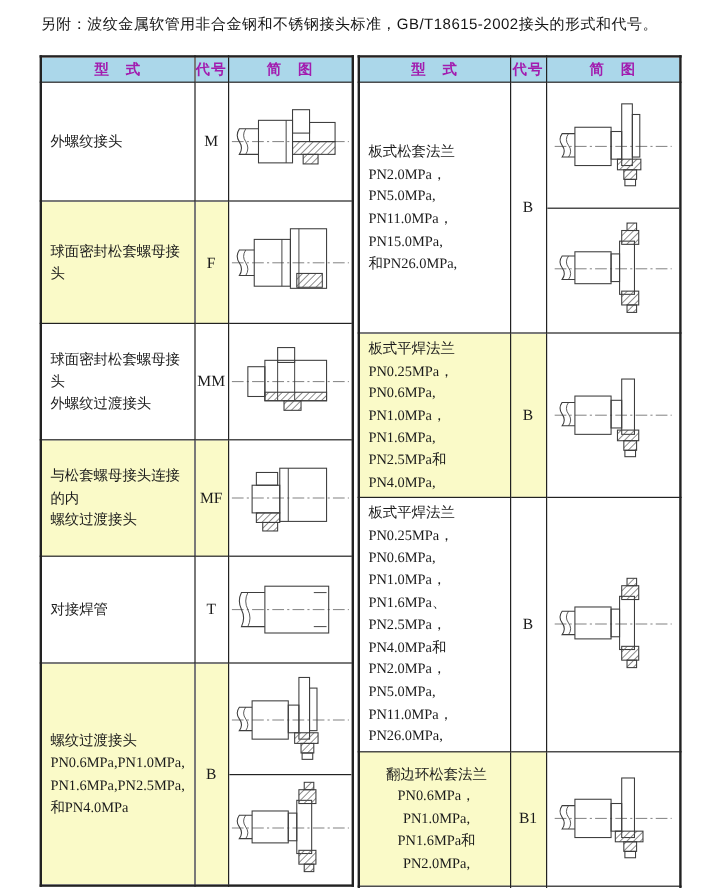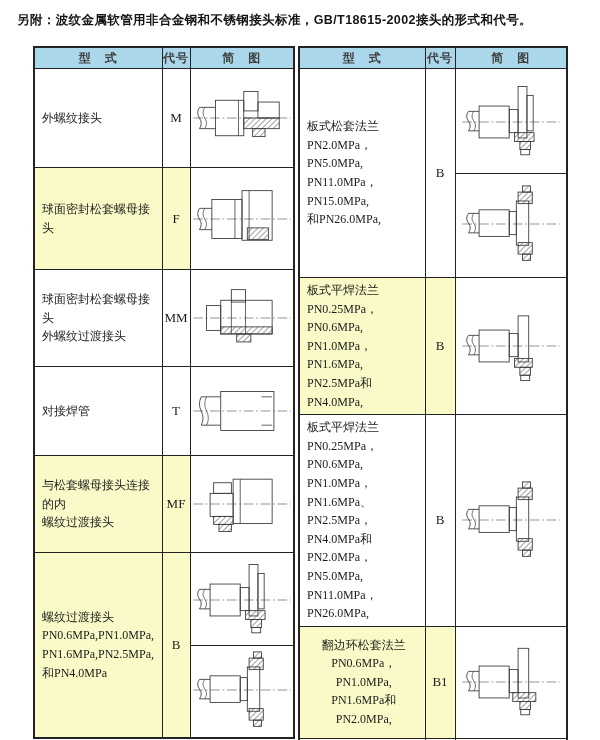--- a/index.html
+++ b/index.html
@@ -3,29 +3,29 @@
 <meta charset="utf-8">
 <style>
   html,body{margin:0;padding:0;}
   body{
     width:600px;height:740px;background:#ffffff;
     font-family:"Liberation Sans","DejaVu Sans",sans-serif;
     -webkit-font-smoothing:antialiased;
   }
   .page{position:relative;width:600px;height:740px;overflow:hidden;background:#fff;}
   .title{
-    position:absolute;left:17px;top:12px;width:560px;
-    font-size:12.5px;color:#141414;letter-spacing:.4px;font-weight:700;
+    position:absolute;left:34px;top:12px;width:560px;
+    font-size:12.5px;color:#141414;letter-spacing:.4px;font-weight:400;
   }
   .tables{position:absolute;left:33px;top:46px;display:flex;gap:3px;align-items:flex-start;}
   table{border-collapse:collapse;table-layout:fixed;border:2px solid var(--border,#222);}
   th,td{border:1px solid var(--border,#222);padding:0;vertical-align:middle;overflow:hidden;}
   th{
     background:var(--header-bg,#abd7ea);
-    font-size:12px;font-weight:bold;color:#404040;height:20px;
+    font-size:12px;font-weight:bold;color:#a21caf;height:20px;
     letter-spacing:1px;
   }
   td.type-cell{
     padding:3px 4px 3px 7px;
     font-family:"Liberation Serif","DejaVu Serif",serif;
     font-size:12px;line-height:1.55;color:#1b1b1b;
     white-space:pre-line;text-align:left;
   }
   td.code-cell{
     text-align:center;
@@ -125,52 +125,52 @@
                     <line x1="44" y1="24" x2="44" y2="62" stroke="#3d3d3d" stroke-width="0.9"></line>
                     <line x1="60" y1="24" x2="60" y2="62" stroke="#3d3d3d" stroke-width="0.9"></line>
                     <rect x="32" y="54" width="58" height="8" fill="url(#hatch)" stroke="#3d3d3d" stroke-width="1"></rect>
                     <rect x="50" y="62" width="16" height="9" fill="url(#hatch)" stroke="#3d3d3d" stroke-width="1"></rect>
                   </svg>
                 </div>
               </div>
             </td>
           </tr>
           <tr>
-            <td class="type-cell" style="height: 82px;">对接焊管</td>
-            <td class="code-cell">T</td>
-            <td class="diagram-cell">
-              <div class="diagram-stack" style="height: 82px;">
-                <div class="diagram">
-                  <svg viewBox="0 0 112 88" width="100" height="78">
-                    <line x1="1" y1="44" x2="111" y2="44" stroke="#6a6a6a" stroke-width="0.8" stroke-dasharray="11 3 2 3"></line>
-                    <path d="M32,28 L10,28 q-4,8 0,16 q4,8 0,16 L32,60" fill="none" stroke="#3d3d3d" stroke-width="1"></path>
-                    <path d="M16,28 q-4,8 0,16 q4,8 0,16" fill="none" stroke="#3d3d3d" stroke-width="0.8"></path>
-                    <rect x="32" y="22" width="60" height="44" fill="none" stroke="#3d3d3d" stroke-width="1"></rect>
-                    <line x1="78" y1="28" x2="90" y2="28" stroke="#3d3d3d" stroke-width="0.9"></line>
-                    <line x1="78" y1="60" x2="90" y2="60" stroke="#3d3d3d" stroke-width="0.9"></line>
-                  </svg>
-                </div>
-              </div>
-            </td>
-          </tr>
-          <tr>
             <td class="type-cell hl" style="height: 90px;">与松套螺母接头连接的内
 螺纹过渡接头</td>
             <td class="code-cell hl">MF</td>
             <td class="diagram-cell">
               <div class="diagram-stack" style="height: 90px;">
                 <div class="diagram">
                   <svg viewBox="0 0 112 88" width="100" height="78">
                     <line x1="1" y1="44" x2="111" y2="44" stroke="#6a6a6a" stroke-width="0.8" stroke-dasharray="11 3 2 3"></line>
                     <rect x="24" y="20" width="20" height="12" fill="none" stroke="#3d3d3d" stroke-width="1"></rect>
                     <rect x="20" y="32" width="26" height="26" fill="none" stroke="#3d3d3d" stroke-width="1"></rect>
                     <rect x="46" y="16" width="44" height="50" fill="none" stroke="#3d3d3d" stroke-width="1"></rect>
                     <line x1="54" y1="16" x2="54" y2="66" stroke="#3d3d3d" stroke-width="0.9"></line>
                     <rect x="24" y="58" width="22" height="9" fill="url(#hatch)" stroke="#3d3d3d" stroke-width="1"></rect>
                     <rect x="30" y="67" width="14" height="8" fill="url(#hatch)" stroke="#3d3d3d" stroke-width="1"></rect>
+                  </svg>
+                </div>
+              </div>
+            </td>
+          </tr>
+          <tr>
+            <td class="type-cell" style="height: 82px;">对接焊管</td>
+            <td class="code-cell">T</td>
+            <td class="diagram-cell">
+              <div class="diagram-stack" style="height: 82px;">
+                <div class="diagram">
+                  <svg viewBox="0 0 112 88" width="100" height="78">
+                    <line x1="1" y1="44" x2="111" y2="44" stroke="#6a6a6a" stroke-width="0.8" stroke-dasharray="11 3 2 3"></line>
+                    <path d="M32,28 L10,28 q-4,8 0,16 q4,8 0,16 L32,60" fill="none" stroke="#3d3d3d" stroke-width="1"></path>
+                    <path d="M16,28 q-4,8 0,16 q4,8 0,16" fill="none" stroke="#3d3d3d" stroke-width="0.8"></path>
+                    <rect x="32" y="22" width="60" height="44" fill="none" stroke="#3d3d3d" stroke-width="1"></rect>
+                    <line x1="78" y1="28" x2="90" y2="28" stroke="#3d3d3d" stroke-width="0.9"></line>
+                    <line x1="78" y1="60" x2="90" y2="60" stroke="#3d3d3d" stroke-width="0.9"></line>
                   </svg>
                 </div>
               </div>
             </td>
           </tr>
           <tr>
             <td class="type-cell hl" style="height: 178px;">螺纹过渡接头
 PN0.6MPa,PN1.0MPa,
 PN1.6MPa,PN2.5MPa,
 和PN4.0MPa</td>

